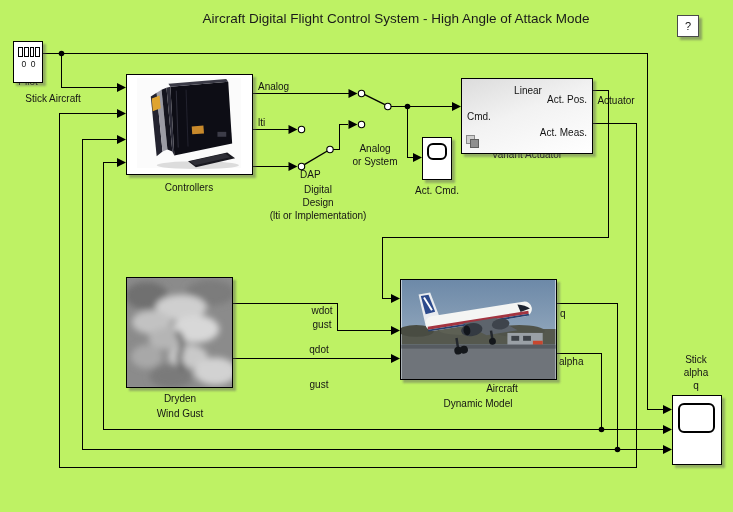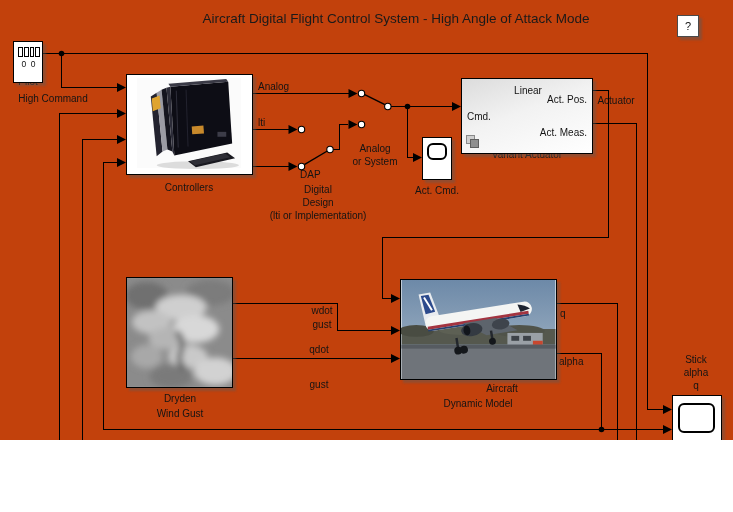--- a/index.html
+++ b/index.html
@@ -1,17 +1,17 @@
 <!DOCTYPE html>
 <html><head>
 <meta charset="utf-8">
 <style>
   html,body{margin:0;padding:0;background:#fff;}
   #canvas{
-    position:relative;width:733px;height:440px;background:#c2410c;overflow:hidden;
+    position:relative;width:733px;height:512px;background:#bef264;overflow:hidden;
     font-family:"Liberation Sans",sans-serif;color:#111;
   }
   .lbl{position:absolute;font-size:10px;line-height:13px;white-space:nowrap;color:#141414;}
   .ctr{transform:translateX(-50%);text-align:left;}
   .blk{position:absolute;box-sizing:border-box;background:#fff;border:1px solid #000;
        box-shadow:3px 3px 2px rgba(90,90,90,0.45);z-index:2;}
   .photo{padding:0;overflow:hidden;}
   .photo svg{display:block;}
   #title{position:absolute;left:396px;top:11px;transform:translateX(-50%);
          font-size:13.5px;white-space:nowrap;color:#1a1a1a;z-index:3;}
@@ -107,21 +107,21 @@
       <div class="cells">
           <i></i>
           <i></i>
           <i></i>
           <i></i>
         </div>
       <div id="pilot-zeros">0 0</div>
     </div>
   </div>
   <div class="lbl ctr" style="left:28px;top:75px;">Pilot</div>
-  <div class="lbl ctr" style="left:53px;top:92px;">High Command</div>
+  <div class="lbl ctr" style="left:53px;top:92px;">Stick Aircraft</div>
 
   <div class="blk photo" style="left:126px;top:74px;width:127px;height:101px;">
     <svg viewBox="0 0 127 101" width="125" height="99">
       <rect x="10" y="3" width="106" height="92" fill="#fbfbfb"></rect>
       <polygon points="44,12 103,7 107,70 48,82" fill="#0d0d15"></polygon>
       <polygon points="44,12 103,7 101,4 42,9" fill="#3a3a46"></polygon>
       <polygon points="24,22 30,18 36,78 30,83" fill="#23232f"></polygon>
       <polygon points="30,18 35,15 41,76 36,78" fill="#9b9ba4"></polygon>
       <polygon points="35,15 40,13 46,78 41,76" fill="#15151f"></polygon>
       <polygon points="40,13 44,12 48,82 46,78" fill="#2c2c38"></polygon>

